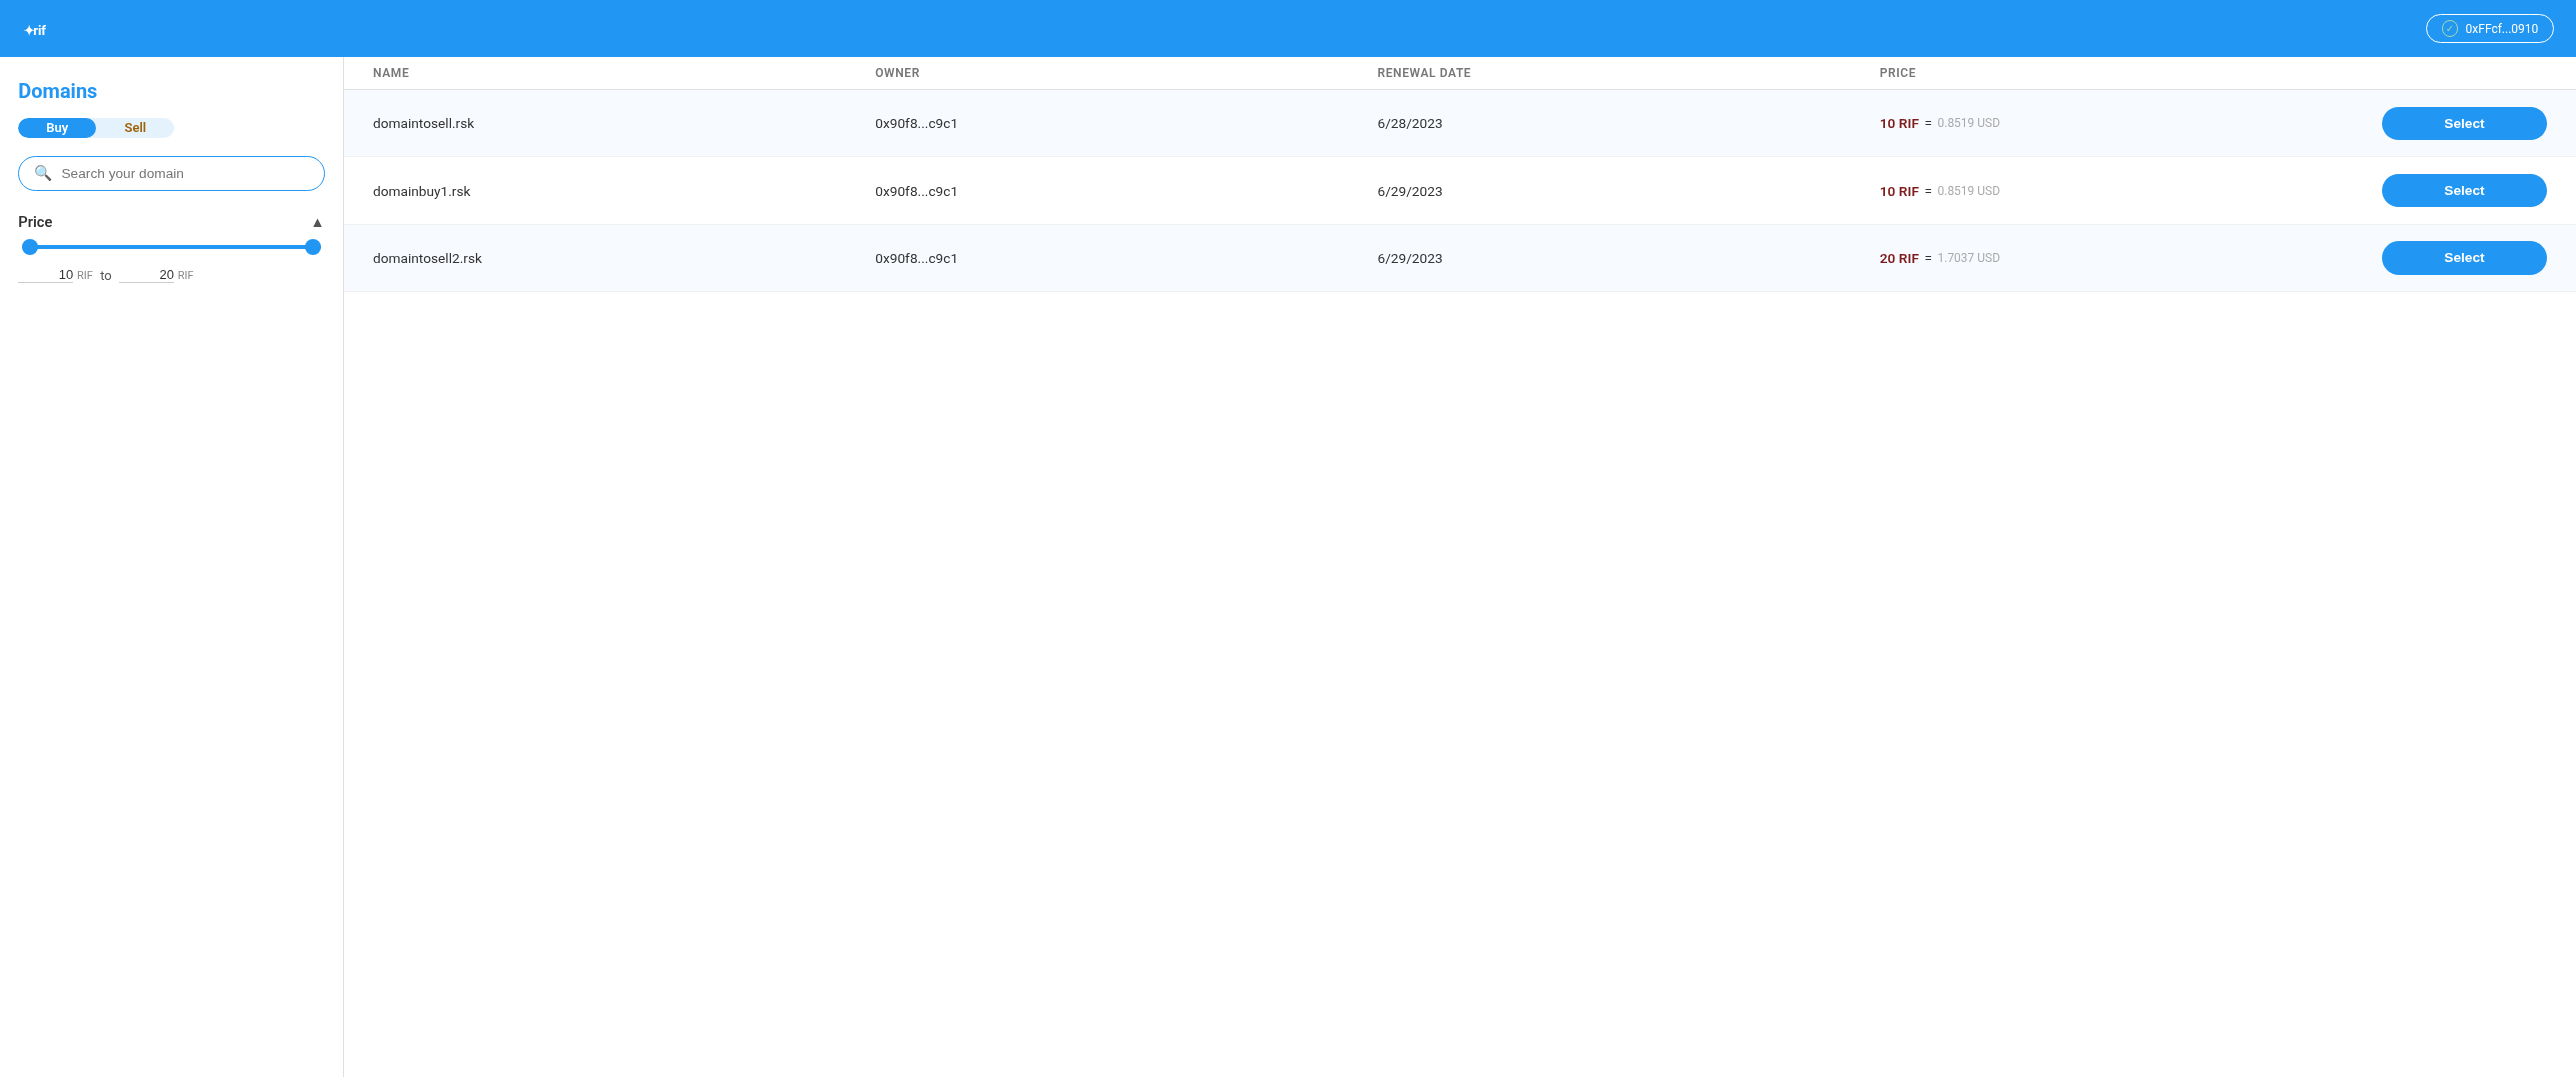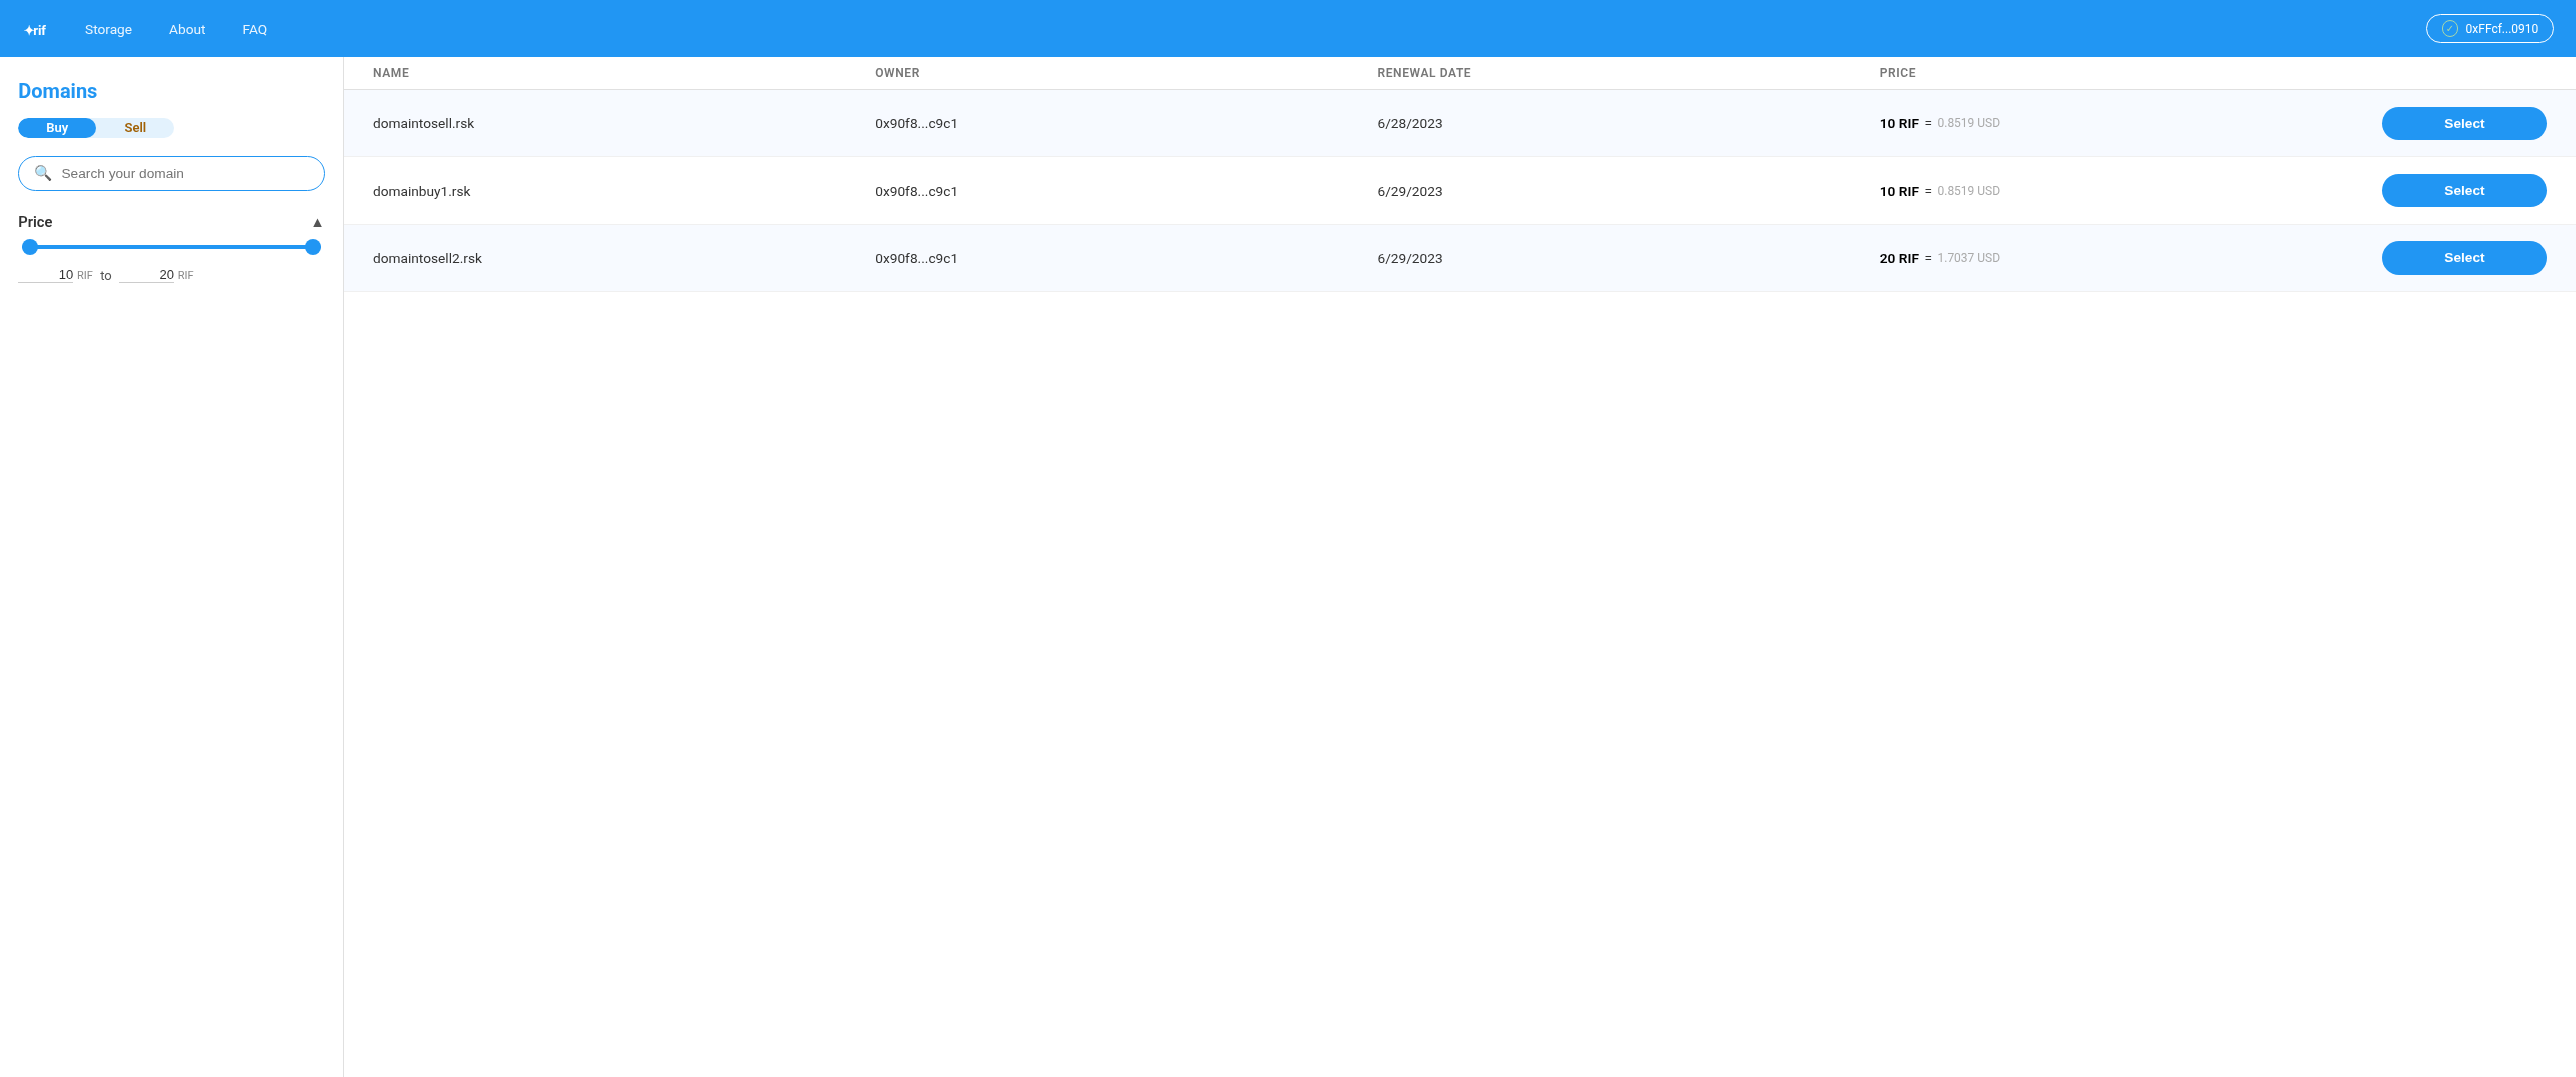--- a/index.html
+++ b/index.html
@@ -224,21 +224,21 @@
     }
     .table-row:nth-child(even) {
       background: #f7faff;
     }
     .price-cell {
       display: flex;
       align-items: center;
       gap: 5.5px;
     }
     .price-rif {
-      color: #000000;
+      color: #7f1d1d;
       font-weight: 600;
     }
     .price-usd {
       color: #aaa;
       font-size: 12px;
     }
     .select-btn {
       background: #2196F3;
       color: #fff;
       border: none;
@@ -253,25 +253,20 @@
 </head>
 <body>
 
 <header class="header">
   <div class="header-logo">
     <svg class="header-logo-icon" viewBox="0 0 28 28" fill="none" style="font-size:20px">
       <text x="2" y="20" font-size="14" fill="white" font-weight="bold">✦</text>
       <text x="12" y="20" font-size="14" fill="white" font-weight="bold">rif</text>
     </svg>
   </div>
-  <nav class="header-nav">
-    <a href="#">Storage</a>
-    <a href="#">About</a>
-    <a href="#">FAQ</a>
-  </nav>
   <div class="header-wallet">
     <div class="wallet-check">
       <span>✓</span>
     </div>
     <span>0xFFcf...0910</span>
   </div>
 </header>
 
 <div class="layout">
 

